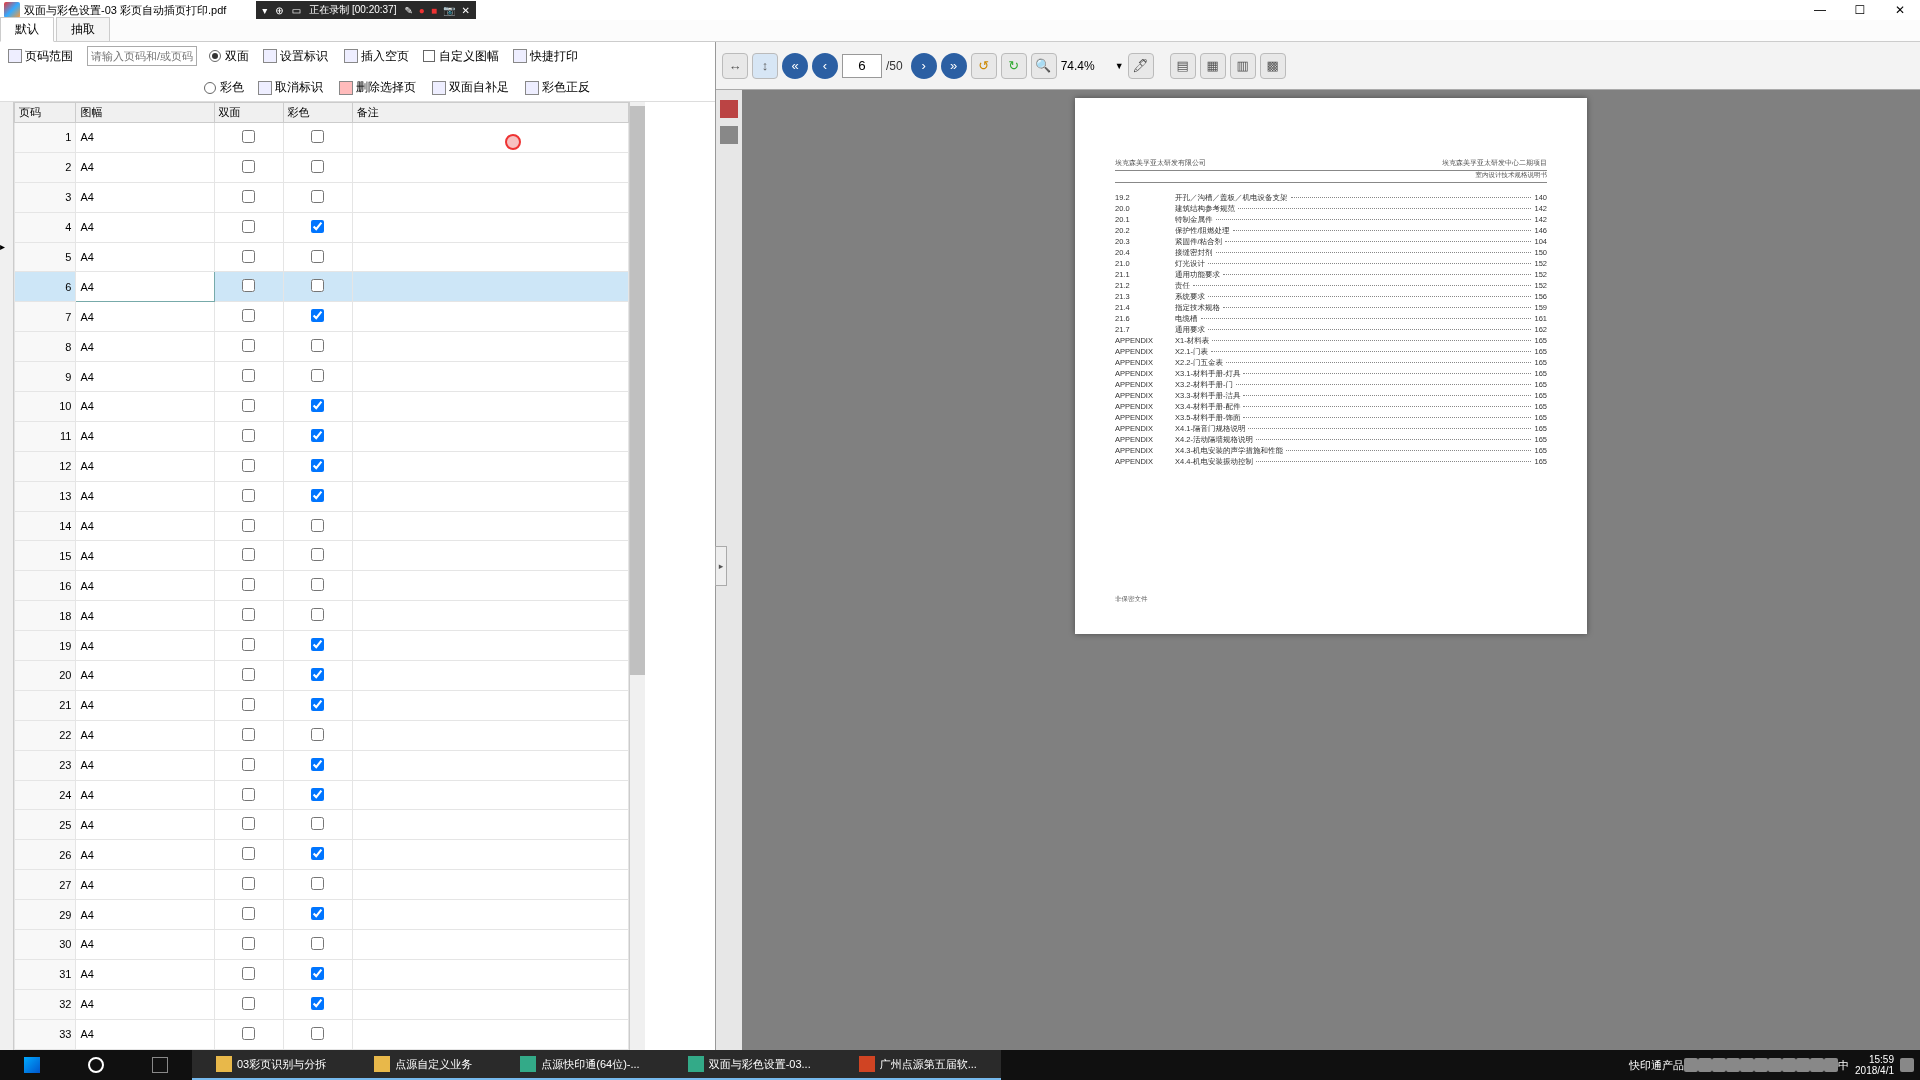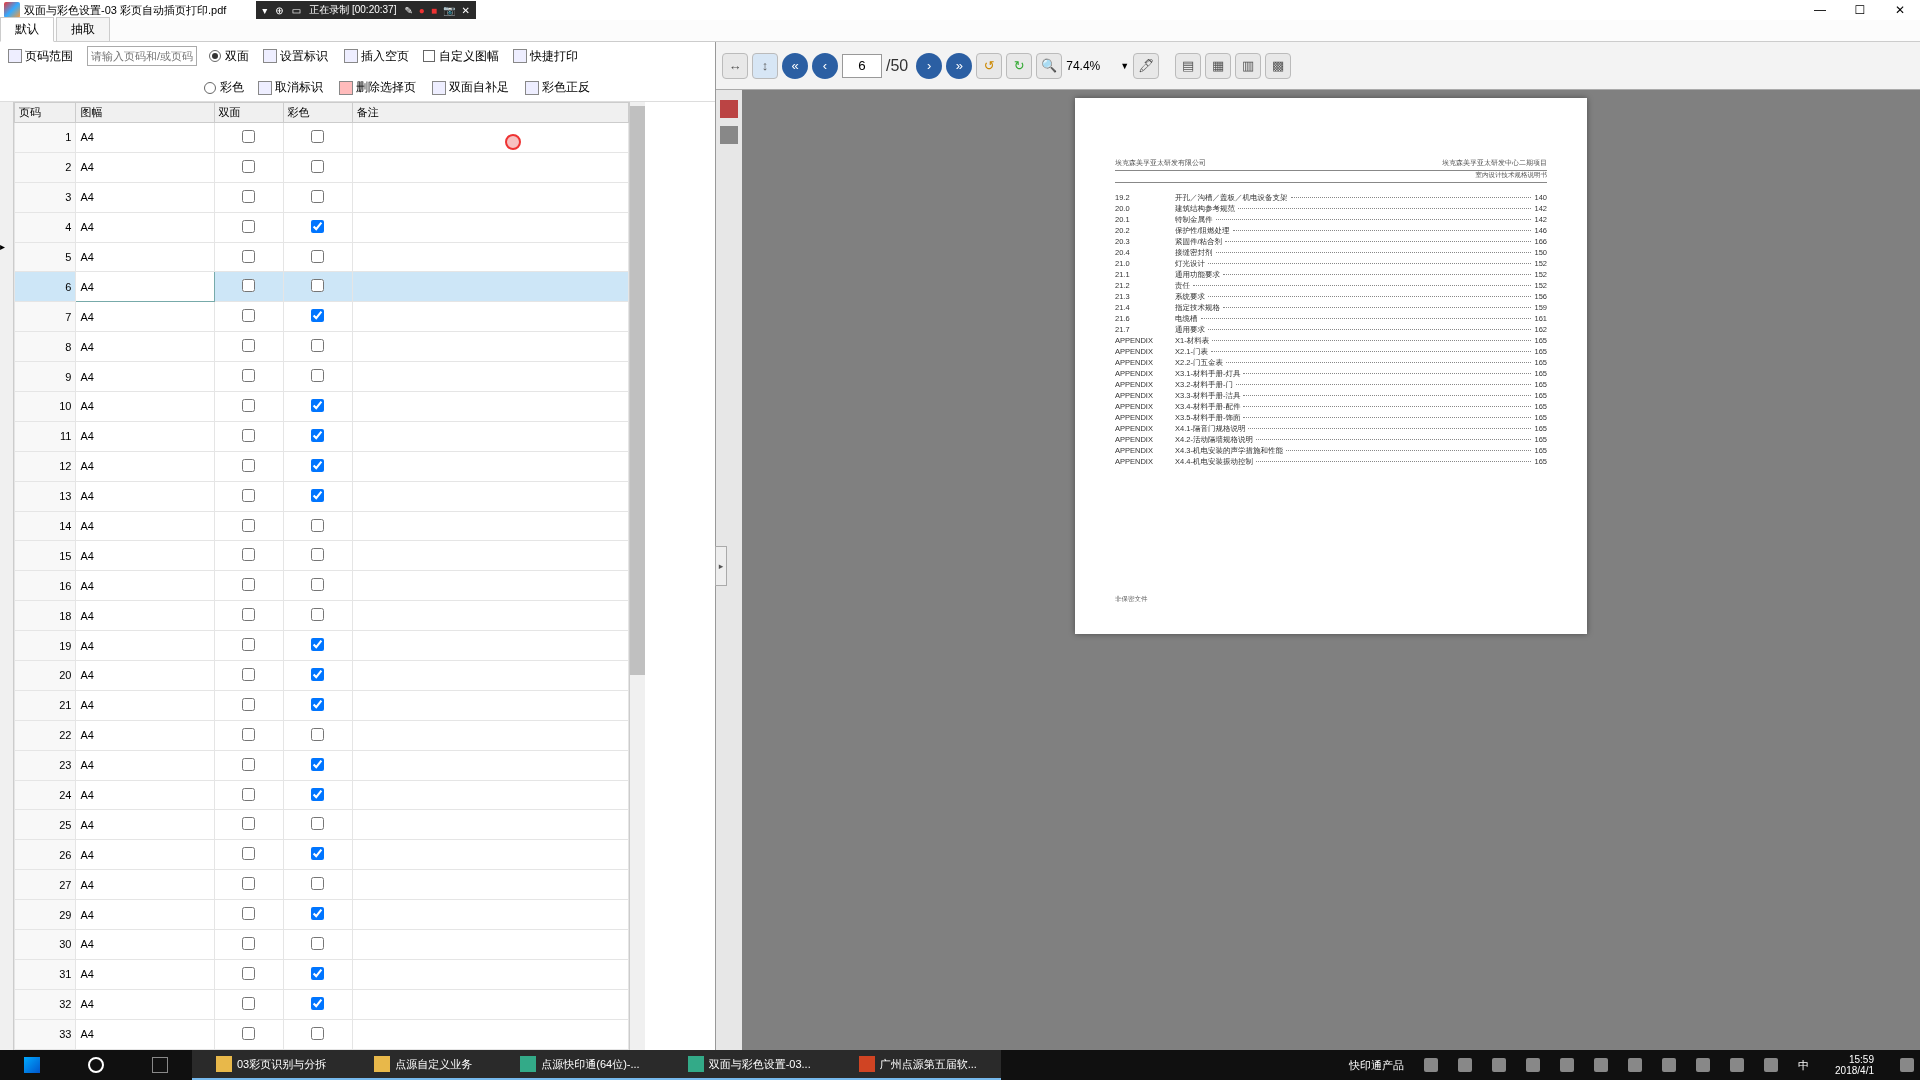--- a/index.html
+++ b/index.html
@@ -57,21 +57,21 @@
 
 
 .btnrow { height: 30px; display: flex; justify-content: flex-end; align-items: center; gap: 8px; padding-right: 12px; border-top:1px solid #ddd; background:#fafafa; width:635px;}
 .btnrow button { width: 74px; height: 22px; font-size: 12px; background:#fdfdfd; border:1px solid #aaa; cursor:pointer;}
 
 
 .right-tb { position:absolute; top:0; left:0; right:0; height:48px; background:#f3f3f3; border-bottom:1px solid #aaa; display:flex; align-items:center; padding:0 6px; gap:4px;}
 .nav-btn { width:26px; height:26px; border-radius:50%; background:#2b5fa3; color:#fff; display:flex;align-items:center;justify-content:center; cursor:pointer; font-size:13px;}
 .nav-btn.sq { border-radius:4px; background:#e8e8e8; color:#555; border:1px solid #bbb;}
 .page-inp { width:40px; height:24px; text-align:center; border:1px solid #999;}
-.page-tot { font-size:16px; color:#333; margin-right:4px;}
+.page-tot { font-size:12px; color:#333; margin-right:4px;}
 .zoom-txt { font-size:12px; width:50px;}
 .side-strip { width:26px; background:#e7e7e7; margin-top:48px; display:flex; flex-direction:column; align-items:center; gap:8px; padding-top:10px;}
 .side-strip div{ width:18px;height:18px; background:#b44; cursor:pointer;}
 .side-strip div.g{ background:#888;}
 
 .page-area { flex:1; margin-top:48px; overflow:hidden; display:flex; justify-content:center; align-items:flex-start; padding-top:8px;}
 .page { width: 512px; height: 536px; background:#fff; box-shadow:0 0 6px rgba(0,0,0,.4); padding: 60px 40px 30px; font-size:8px; color:#333; position:relative;}
 .page .hdr { display:flex; justify-content:space-between; border-bottom:1px solid #888; padding-bottom:2px; font-size:7px; color:#555;}
 .page .sub { text-align:right; font-size:6.5px; color:#555; border-bottom:1px solid #888; padding-bottom:2px; margin-bottom:10px;}
 .toc-line { display:flex; align-items:baseline; margin:1px 0; font-size:7.5px;}
@@ -82,21 +82,21 @@
 .page .foot { position:absolute; bottom:30px; left:40px; font-size:6.5px; color:#666;}
 
 
 .expander { position:absolute; left:-1px; top:50%; width:12px; height:40px; background:#eee; border:1px solid #aaa; display:flex;align-items:center;justify-content:center; font-size:9px; color:#555; cursor:pointer;}
 
 
 .taskbar { position:absolute; bottom:0; left:0; right:0; height:30px; background:#101010; display:flex; align-items:center; color:#fff; font-size:11px;}
 .taskbar .tb-item { display:flex; align-items:center; gap:5px; padding:0 24px; height:100%; cursor:pointer;}
 .taskbar .tb-item.grouped{ background: #2a2a2a; border-bottom:2px solid #76b9ed; }
 .taskbar .tb-item .tic{ width:16px;height:16px;}
-.taskbar .tray { margin-left:auto; display:flex; align-items:center; gap:20px; padding-right:6px;}
+.taskbar .tray { margin-left:auto; display:flex; align-items:center; gap:0; padding-right:6px;}
 .taskbar .clock { text-align:right; line-height:1.1; font-size:10px; padding:0 6px;}
 .tic.folder{background:#e8b84a;}
 .tic.ppt{background:#d04423;}
 .tic.app{background:#3a8;}
 .tic.win{background:linear-gradient(135deg,#0af,#05c);}
 .tic.circle{border:2px solid #fff;border-radius:50%;width:14px;height:14px;background:none;}
 .tic.task{border:1px solid #888;width:14px;height:12px;background:none;}
 
 .tray .ti { width:14px; height:14px; background:#888; border-radius:2px;}
 </style>
@@ -482,21 +482,21 @@
             <div class="toc-line">
               <span class="no">20.2</span>
               <span class="ti">保护性/阻燃处理</span>
               <span class="dots"></span>
               <span class="pg">146</span>
             </div>
             <div class="toc-line">
               <span class="no">20.3</span>
               <span class="ti">紧固件/粘合剂</span>
               <span class="dots"></span>
-              <span class="pg">166</span>
+              <span class="pg">104</span>
             </div>
             <div class="toc-line">
               <span class="no">20.4</span>
               <span class="ti">接缝密封剂</span>
               <span class="dots"></span>
               <span class="pg">150</span>
             </div>
             <div class="toc-line">
               <span class="no">21.0</span>
               <span class="ti">灯光设计</span>

